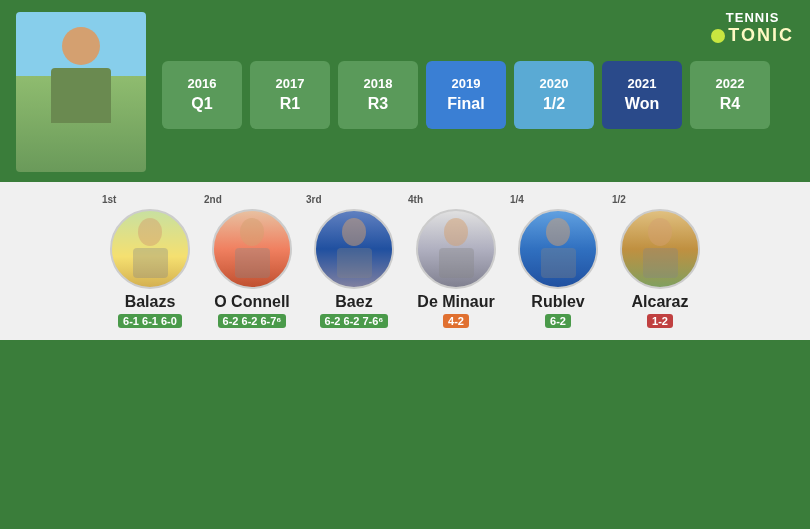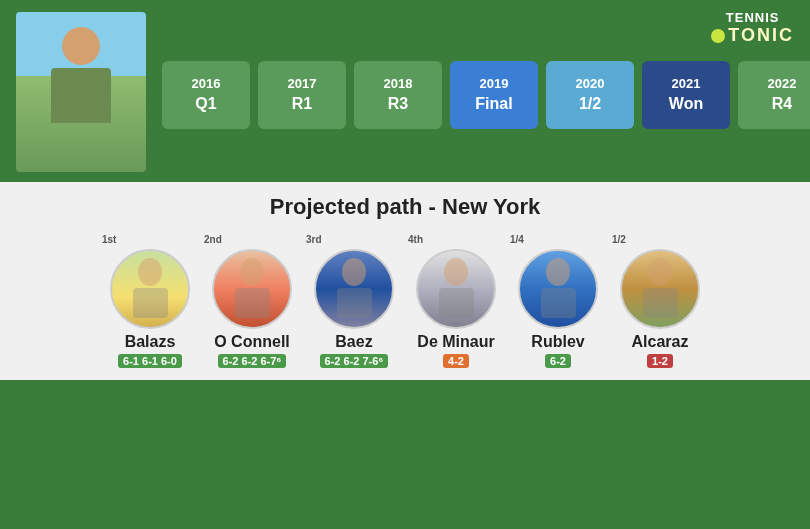--- a/index.html
+++ b/index.html
@@ -107,21 +107,21 @@
 
     .years-grid {
       display: flex;
       gap: 8px;
       flex-wrap: nowrap;
     }
 
     .year-card {
       background: #5a9a5a;
       border-radius: 6px;
-      width: 88px;
+      width: 80px;
       height: 68px;
       display: flex;
       flex-direction: column;
       align-items: center;
       justify-content: center;
       gap: 4px;
     }
 
     .year-card.highlight-blue {
       background: #3a7fd4;
@@ -304,21 +304,20 @@
   </div>
         <div class="year-card ">
     <span class="year-label">2022</span>
     <span class="round-label">R4</span>
   </div>
       </div>
   </div>
 </div>
 
 <div class="bottom-section">
-  <div class="projected-title">Projected path - New York</div>
   <div class="path-row" id="path-row">
   <div class="opponent-card">
     <span class="round-tag">1st</span>
     <div class="opponent-photo opp-photo-balazs">
       <svg width="55" height="70" viewBox="0 0 55 70" xmlns="http://www.w3.org/2000/svg" style="opacity:0.5">
         <ellipse cx="27" cy="18" rx="12" ry="14" fill="#d4a070"></ellipse>
         <rect x="10" y="34" width="35" height="30" rx="4" fill="#888" opacity="0.7"></rect>
       </svg>
     </div>
     <span class="opponent-name">Balazs</span>

